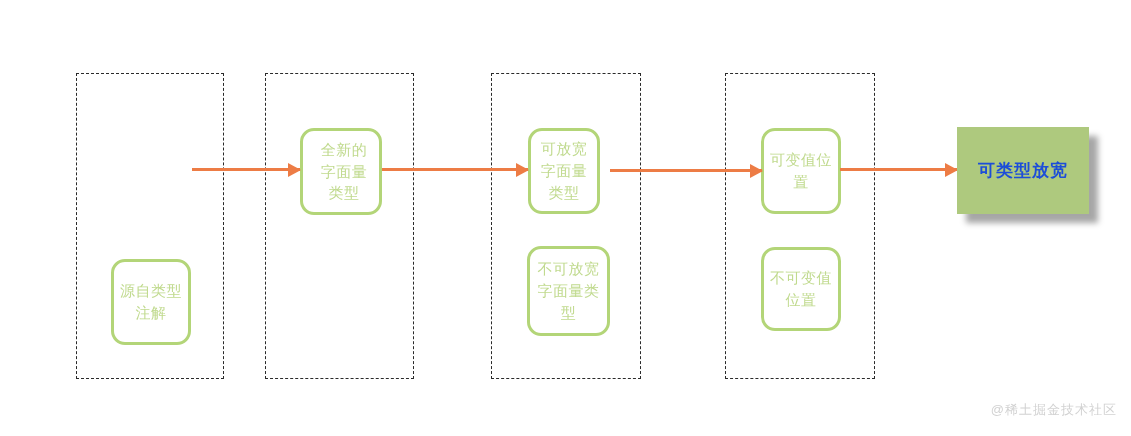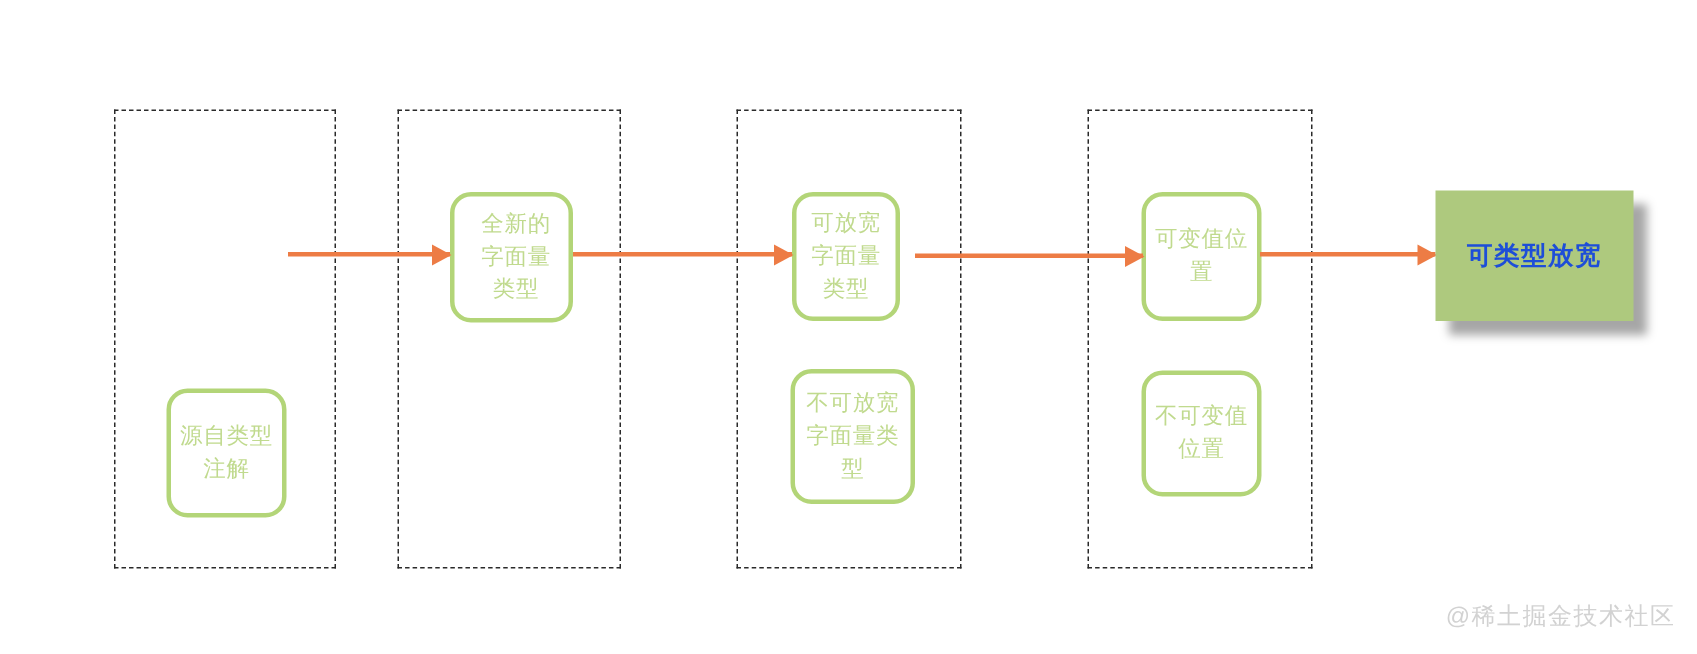--- a/index.html
+++ b/index.html
@@ -73,21 +73,21 @@
     width: 0;
     height: 0;
     border-left: 13px solid #ed7c45;
     border-top: 7px solid transparent;
     border-bottom: 7px solid transparent;
   }
   .watermark {
     position: absolute;
     right: 14px;
     top: 401px;
-    font-size: 16px;
+    font-size: 13px;
     color: #d2d2d2;
     letter-spacing: 1px;
     white-space: nowrap;
   }
 </style>
 </head>
 <body>
 
 <div class="canvas">
 

